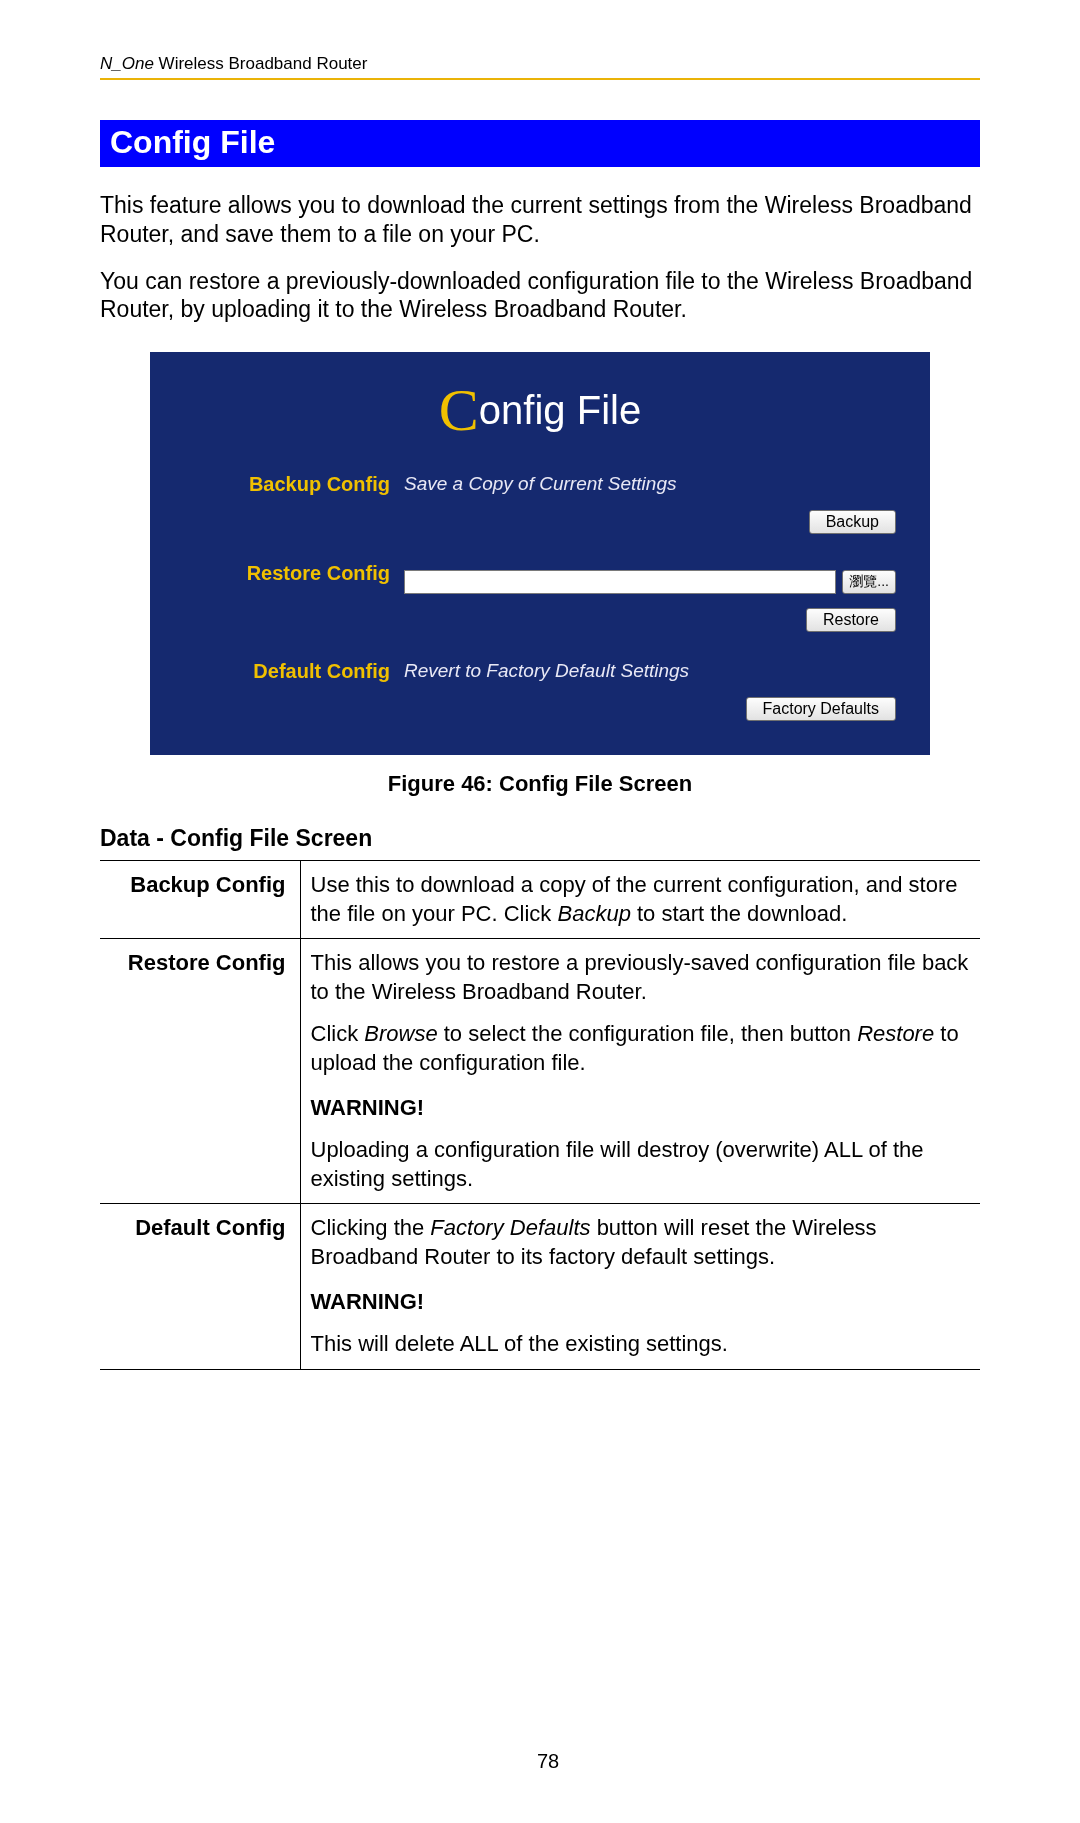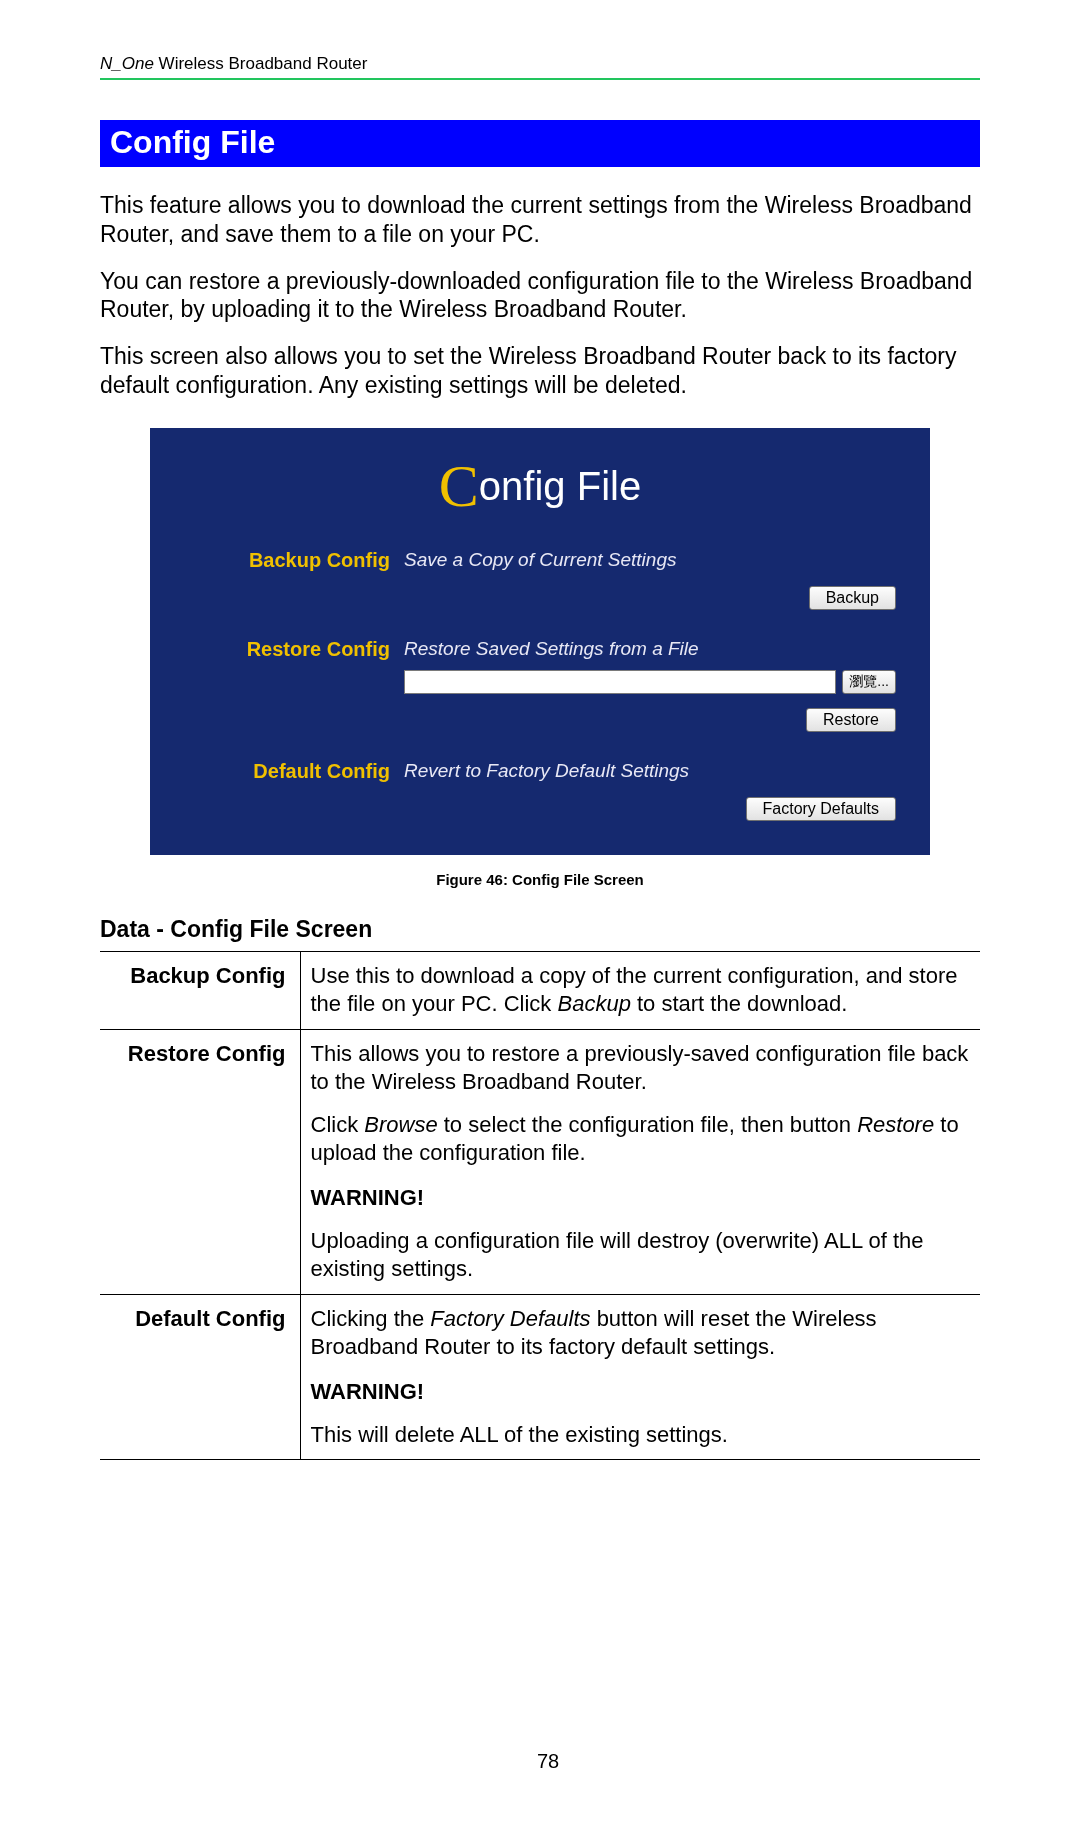--- a/index.html
+++ b/index.html
@@ -9,21 +9,21 @@
     width: 1080px;
     height: 1823px;
     position: relative;
   }
   .page {
     padding: 54px 100px 0 100px;
   }
   .running-header {
     font-size: 17px;
     color: #000;
-    border-bottom: 2px solid #22c55e;
+    border-bottom: 2px solid #eab308;
     padding-bottom: 4px;
     margin-bottom: 40px;
   }
   .running-header .italic { font-style: italic; }
   .section-heading {
     background: #0000ff;
     color: #fff;
     font-size: 32px;
     font-weight: bold;
     padding: 4px 10px 6px 10px;
@@ -103,21 +103,21 @@
     font-size: 16px;
     padding: 2px 16px;
     color: #000;
     font-family: Tahoma, Arial, sans-serif;
     cursor: pointer;
   }
   .win-btn.small { padding: 1px 6px; font-size: 14px; }
   .figure-caption {
     text-align: center;
     font-weight: bold;
-    font-size: 15px;
+    font-size: 22px;
     margin: 16px 0 28px 0;
   }
   .data-heading {
     font-weight: bold;
     font-size: 23px;
     margin-bottom: 8px;
   }
   table.data-table {
     width: 100%;
     border-collapse: collapse;
@@ -155,38 +155,36 @@
 <div class="page">
 
   <div class="running-header">
     <span class="italic">N_One</span><span> Wireless Broadband Router</span>
   </div>
 
   <div class="section-heading">Config File</div>
 
   <p class="body-text">This feature allows you to download the current settings from the Wireless Broadband Router, and save them to a file on your PC.</p>
   <p class="body-text">You can restore a previously-downloaded configuration file to the Wireless Broadband Router, by uploading it to the Wireless Broadband Router.</p>
-  <p class="body-text">This screen also allows you to set the Wireless Broadband Router back to its factory default configuration. Any existing settings will be deleted.</p>
 
   <div class="screenshot-wrap">
     <div class="router-panel">
       <div class="panel-title">
         <span class="big-c">C</span><span>onfig File</span>
       </div>
       <div class="panel-grid">
 
         <div class="panel-label">Backup Config</div>
         <div class="panel-desc">Save a Copy of Current Settings</div>
         <div class="panel-right-btnrow">
           <button class="win-btn">Backup</button>
         </div>
 
         <div class="panel-label">Restore Config</div>
         <div>
-          <div class="panel-desc">Restore Saved Settings from a File</div>
           <div class="file-row">
             <div class="file-input"></div>
             <button class="win-btn small">瀏覽...</button>
           </div>
         </div>
         <div class="panel-right-btnrow">
           <button class="win-btn">Restore</button>
         </div>
 
         <div class="panel-label">Default Config</div>

